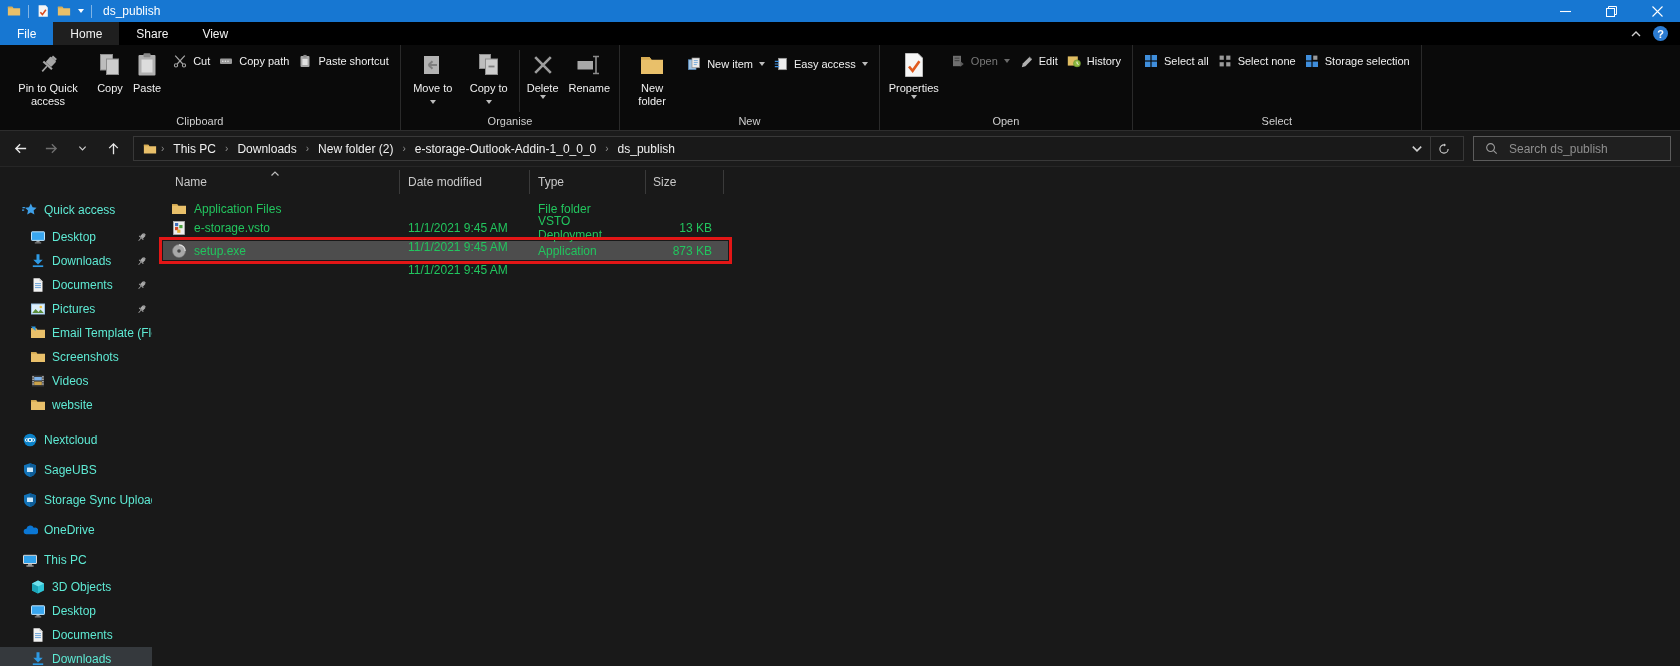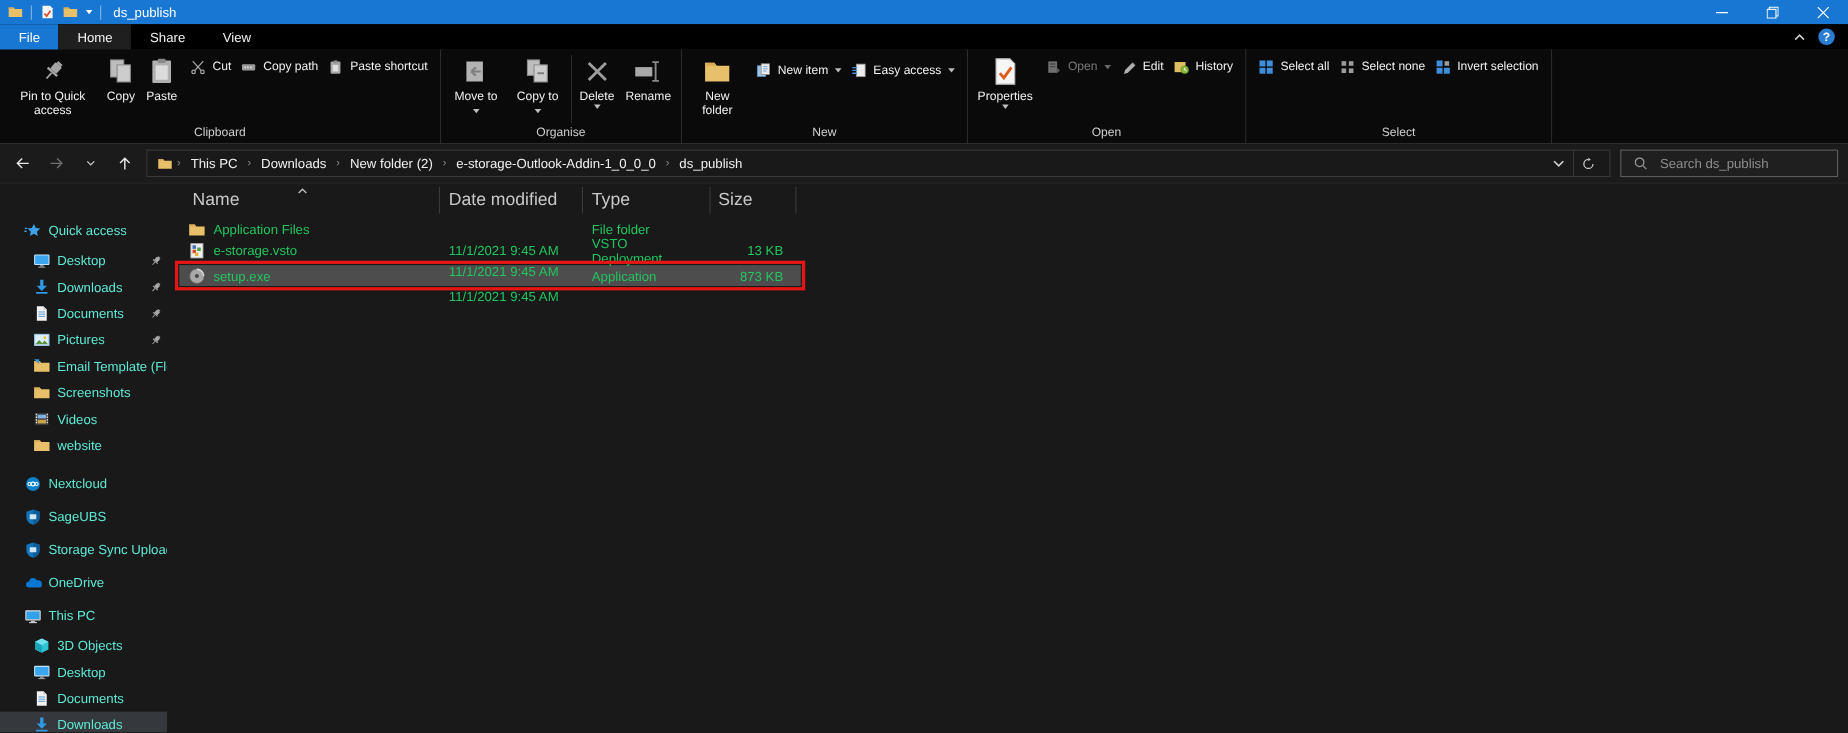--- a/index.html
+++ b/index.html
@@ -76,21 +76,21 @@
   .sidebar{width:152px;flex:none;overflow:hidden;padding-top:28px;position:relative;}
   .side-item{height:24px;display:flex;align-items:center;gap:6px;font-size:12px;
     padding-left:30px;position:relative;color:#5eead4;}
   .side-item.root{height:30px;padding-left:22px;}
   .side-item.gap-top{margin-top:8px;}
   .side-item.selected{background:#35393d;}
   .side-label{white-space:nowrap;overflow:hidden;}
   .side-pin{position:absolute;right:4px;width:13px;height:13px;}
 
   .content{flex:1;position:relative;padding-top:3px;}
-  .colheaders{height:24px;display:flex;font-size:16px;color:#c9c9c9;position:relative;}
+  .colheaders{height:24px;display:flex;font-size:12px;color:#c9c9c9;position:relative;}
   .colh{display:flex;align-items:center;border-right:1px solid #3a3a3a;padding-left:8px;}
   .colh-name{width:248px;padding-left:23px;}
   .colh-date{width:130px;}
   .colh-type{width:116px;}
   .colh-size{width:78px;padding-left:7px;}
   .sort-ind{position:absolute;left:118px;top:0;width:10px;height:8px;color:#bdbdbd;}
 
   .rows{margin-left:11px;margin-top:5px;width:565px;}
   .frow{height:19px;display:flex;align-items:center;font-size:12px;color:#22c55e;}
   .frow.selected{background:#4d4d4d;}
@@ -422,21 +422,21 @@
         </div>
         <div class="rsmall">
           <span class="ic i14">
               <svg viewBox="0 0 14 14">
                 <rect x="1" y="1" width="5.4" height="5.4" fill="#3f8edc"></rect>
                 <rect x="8.2" y="1.6" width="4.2" height="4.2" fill="#9a9a9a"></rect>
                 <rect x="1" y="7.6" width="5.4" height="5.4" fill="#3f8edc"></rect>
                 <rect x="7.6" y="7.6" width="5.4" height="5.4" fill="#3f8edc"></rect>
               </svg>
             </span>
-          <span>Invert selection</span>
+          <span>Storage selection</span>
         </div>
       </div>
     </div>
     <div class="rgroup-label">Select</div>
   </div>
 
   <div style="flex:1"></div>
 </div>
 
 <div class="addressrow">

